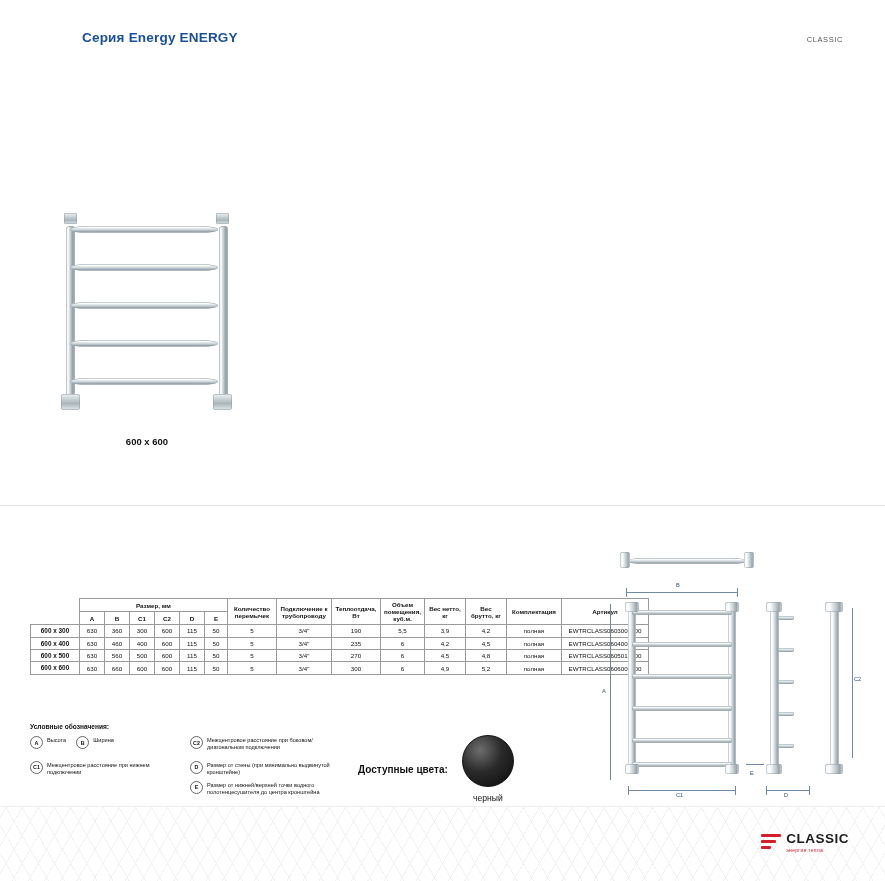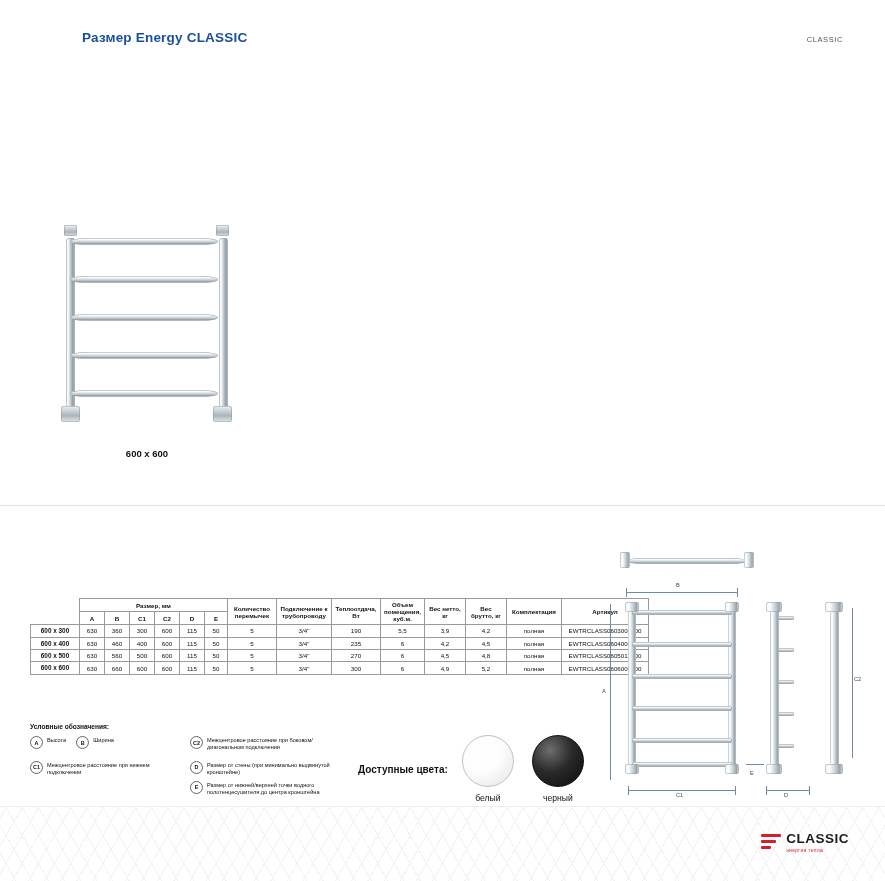--- a/index.html
+++ b/index.html
@@ -22,21 +22,21 @@
   .hdr-right{
     position:absolute;right:42px;top:35px;
     font-size:7.5px;color:#555;letter-spacing:.6px;
   }
 
   
   .products{
     position:absolute;left:0;top:200px;width:885px;height:270px;
   }
   .prod{
-    position:absolute;top:16px;
+    position:absolute;top:4px;
     text-align:center;
   }
   .prod .cap{
     position:absolute;left:0;width:100%;
     top:232px;
     font-size:9.5px;font-weight:bold;color:#111;
   }
   .rad{position:relative;}
 
   
@@ -158,21 +158,21 @@
   }
   .brand-txt{line-height:1;}
   .brand-txt .b1{font-size:13.5px;font-weight:bold;color:#1b1b1b;letter-spacing:.5px;}
   .brand-txt .b2{font-size:5px;color:#d4202a;letter-spacing:.3px;margin-top:2px;}
 </style>
 </head>
 <body>
 
 <div class="page">
 
-  <div class="hdr-title">Размер Energy CLASSIC</div>
+  <div class="hdr-title">Серия Energy ENERGY</div>
   <div class="hdr-right">CLASSIC</div>
 
   <div class="products">
 
     <div class="prod" style="left:32px;width:230px;height:250px;">
       <div class="rad" style="width:230px;height:215px;">
         <div class="side" style="left:34px;height:180px;"></div>
         <div class="side" style="left:187px;height:180px;"></div>
         <div class="rail curve" style="left:38px;top:22px;width:148px;"></div>
         <div class="rail curve" style="left:38px;top:60px;width:148px;"></div>
@@ -322,24 +322,20 @@
       <div class="leg-item">
         <div class="badge">E</div>
         <div class="leg-txt" style="width:128px;">Размер от нижней/верхней точки водного полотенцесушителя до центра кронштейна</div>
       </div>
     </div>
   </div>
 
   <div class="colors">
     <div class="colors-label">Доступные цвета:</div>
     <div class="swatch-wrap">
-      <div class="swatch sw-white"></div>
-      <div class="sw-cap">белый</div>
-    </div>
-    <div class="swatch-wrap">
       <div class="swatch sw-black"></div>
       <div class="sw-cap">черный</div>
     </div>
   </div>
 
   <div class="tech">
 
     <div style="position:absolute;left:12px;top:2px;width:150px;height:34px;">
       <div class="barh" style="left:14px;top:8px;width:122px;height:6px;border-radius:50%/10px;"></div>
       <div class="bar" style="left:8px;top:2px;width:10px;height:16px;"></div>

